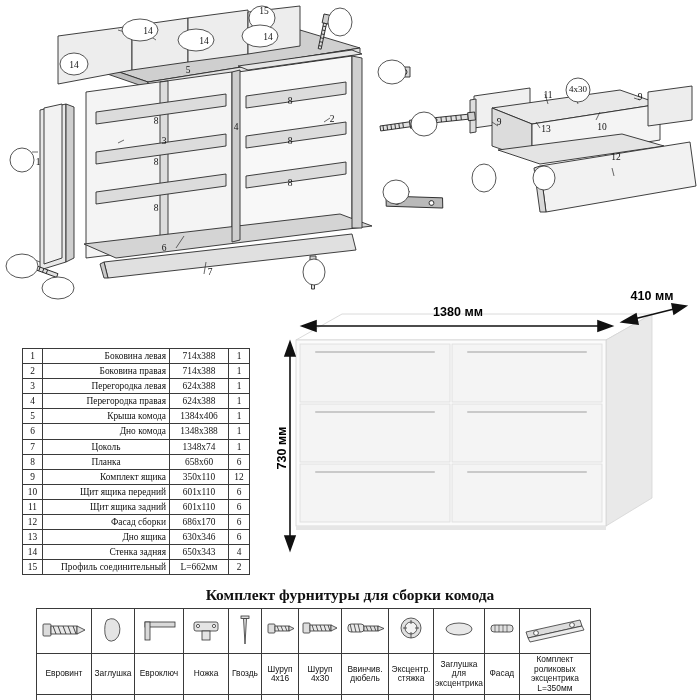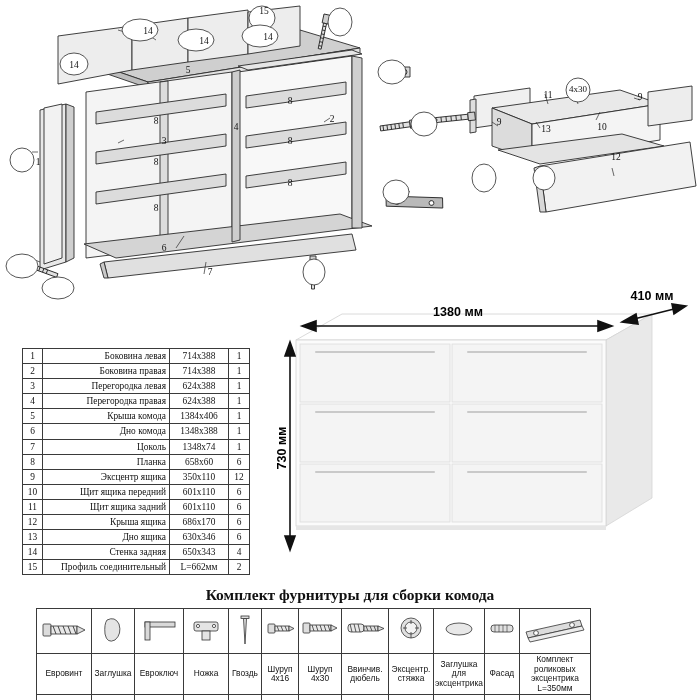--- a/index.html
+++ b/index.html
@@ -10,21 +10,21 @@
   .assembly{position:absolute;left:0;top:0;width:700px;height:300px;}
   .assembly svg{display:block;}
 
   
   .parts{position:absolute;left:22px;top:348px;border-collapse:collapse;font-size:9.4px;}
   .parts td{border:1px solid #3a3a3a;padding:0 3px;height:14.1px;line-height:14.1px;white-space:nowrap;}
   .parts td.num{width:13px;text-align:center;}
   .parts td.name{width:120px;text-align:right;}
   .parts td.dim{width:52px;text-align:center;font-family:Liberation Serif, serif;}
   .parts td.qty{width:14px;text-align:center;}
-  .parts tr td.name.c{text-align:right;}
+  .parts tr td.name.c{text-align:center;}
 
   
   .photo{position:absolute;left:276px;top:300px;width:410px;height:260px;}
   .dim-top{position:absolute;left:300px;top:302px;width:390px;height:34px;}
   .dimlabel{font-family:"Liberation Sans",sans-serif;font-weight:bold;font-size:12.5px;}
   .dim-left{position:absolute;left:276px;top:340px;width:28px;height:215px;}
 
   
   .kit-title{position:absolute;left:0;top:586px;width:700px;text-align:center;
              font-size:15.5px;font-weight:bold;font-family:"Liberation Serif",serif;}
@@ -283,39 +283,39 @@
           <td class="qty">1</td>
         </tr>
       <tr>
           <td class="num">8</td>
           <td class="name c">Планка</td>
           <td class="dim">658х60</td>
           <td class="qty">6</td>
         </tr>
       <tr>
           <td class="num">9</td>
-          <td class="name">Эксцентр ящика</td>
+          <td class="name">Комплект ящика</td>
           <td class="dim">350х110</td>
           <td class="qty">12</td>
         </tr>
       <tr>
           <td class="num">10</td>
           <td class="name">Щит ящика передний</td>
           <td class="dim">601х110</td>
           <td class="qty">6</td>
         </tr>
       <tr>
           <td class="num">11</td>
           <td class="name">Щит ящика задний</td>
           <td class="dim">601х110</td>
           <td class="qty">6</td>
         </tr>
       <tr>
           <td class="num">12</td>
-          <td class="name">Крыша ящика</td>
+          <td class="name">Фасад сборки</td>
           <td class="dim">686х170</td>
           <td class="qty">6</td>
         </tr>
       <tr>
           <td class="num">13</td>
           <td class="name">Дно ящика</td>
           <td class="dim">630х346</td>
           <td class="qty">6</td>
         </tr>
       <tr>

